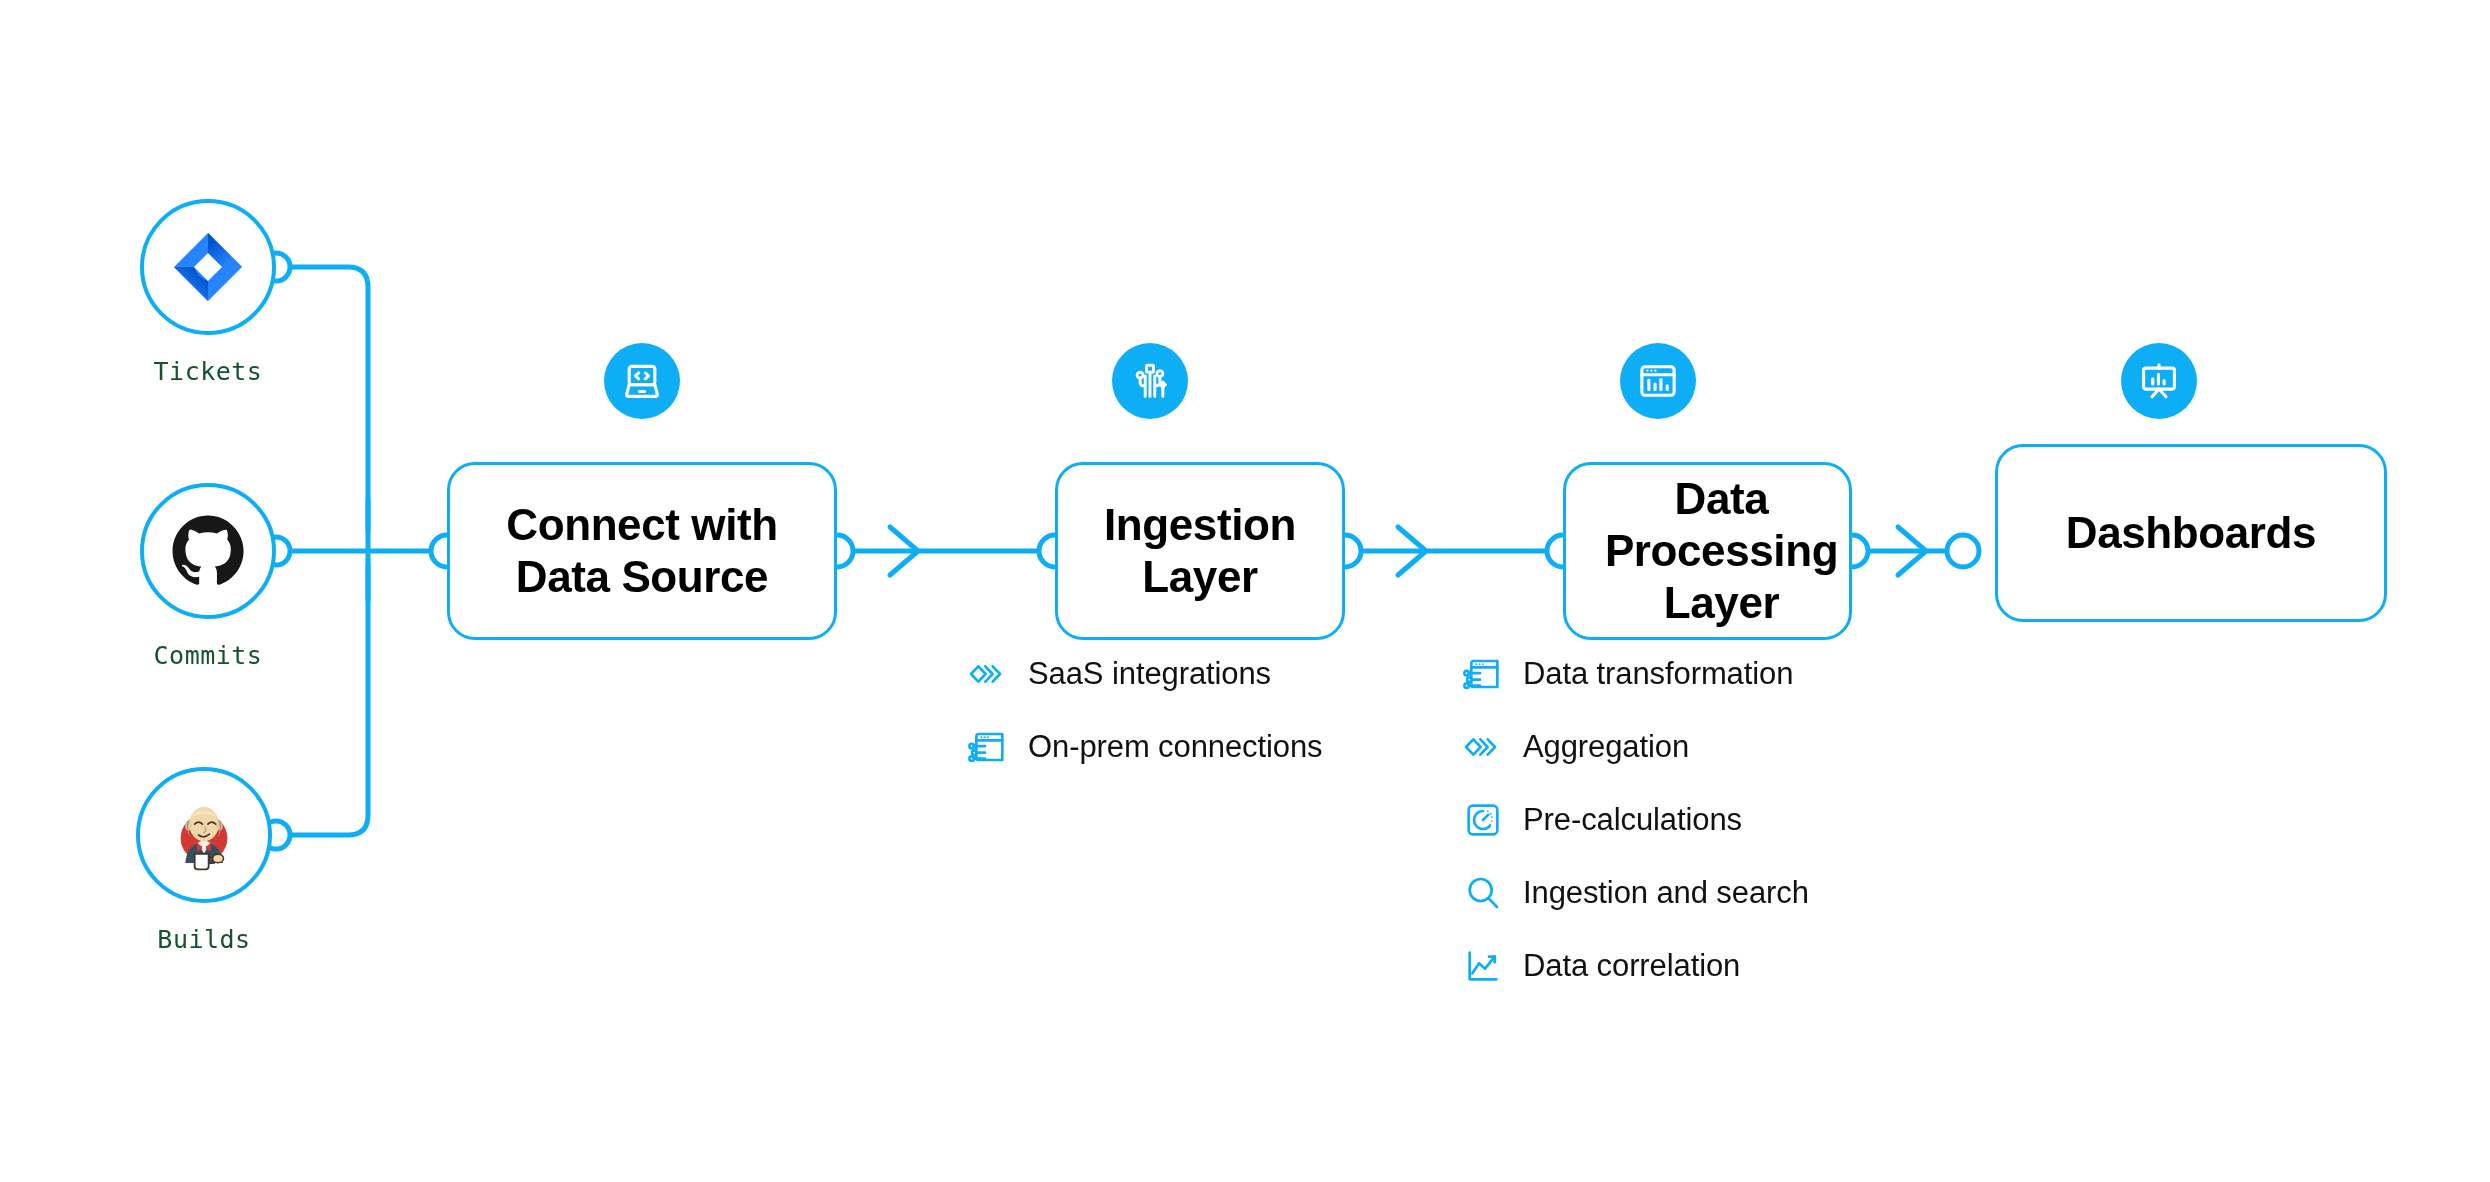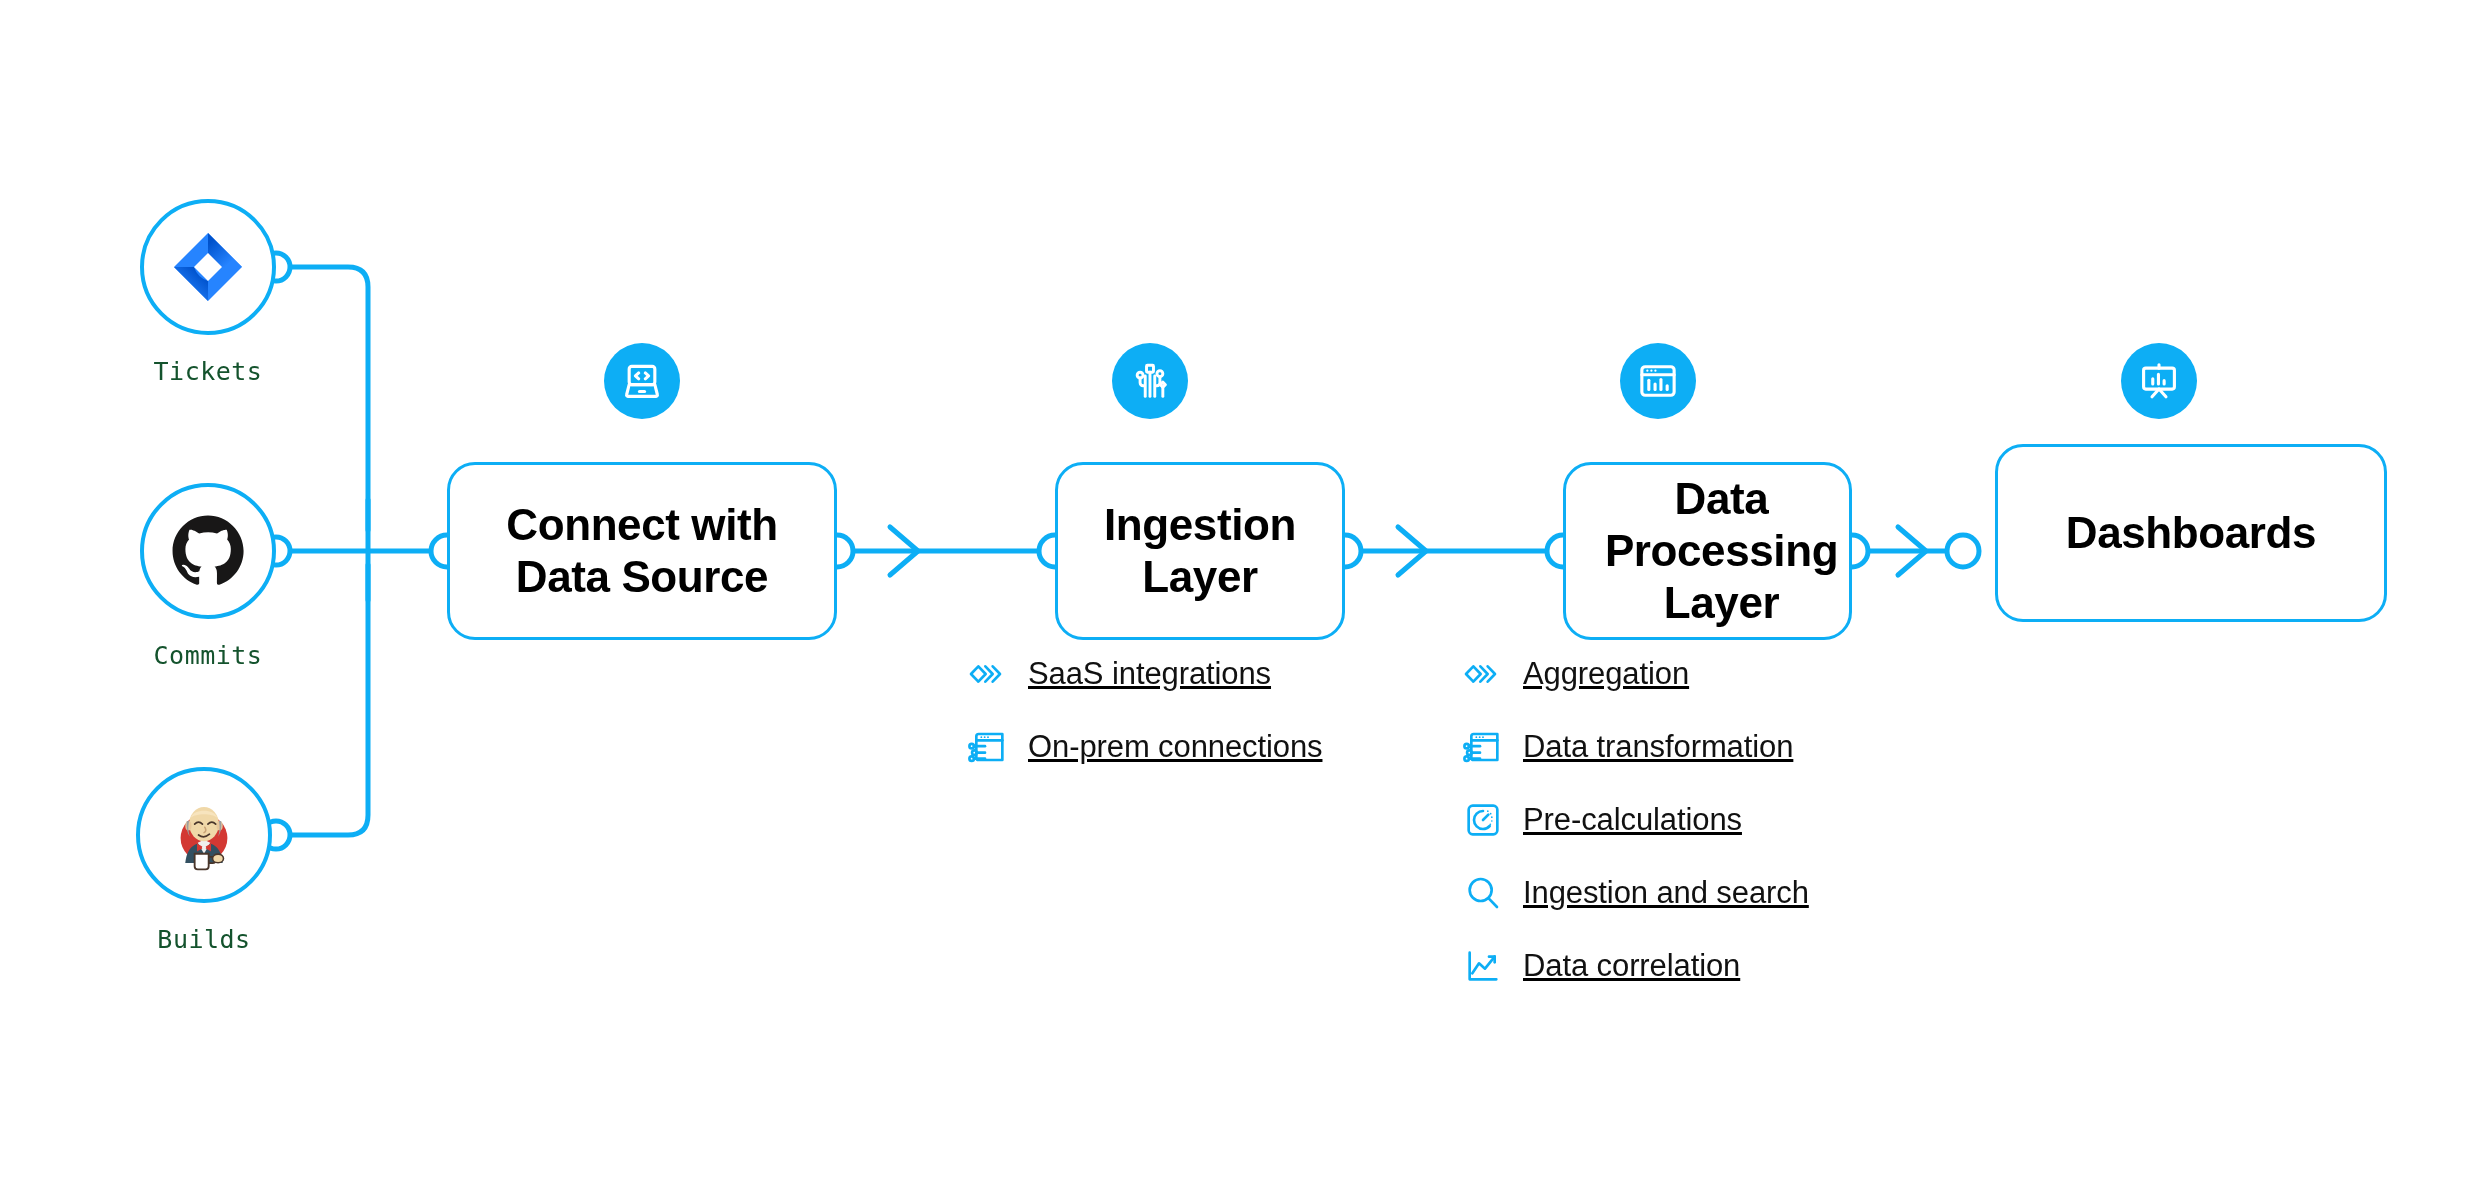--- a/index.html
+++ b/index.html
@@ -91,21 +91,20 @@
   }
 
   
   .features {
     position: absolute;
   }
   .feature-row {
     display: flex;
     align-items: center;
     height: 73px;
-    text-decoration: underline;
   }
   .feature-ico {
     width: 40px;
     height: 40px;
     flex: 0 0 40px;
     display: flex;
     align-items: center;
     justify-content: center;
     margin-right: 20px;
   }
@@ -332,48 +331,48 @@
         </svg>
       </span>
       <span class="feature-label">On-prem connections</span>
     </div>
   </div>
 
   <div class="features" style="left:1463px; top:637px;">
     <div class="feature-row">
       <span class="feature-ico">
         <svg width="40" height="40" viewBox="0 0 24 24" fill="none" stroke="#0DAEF5" stroke-width="1.6" stroke-linecap="round" stroke-linejoin="round">
-          <path d="M6.2 7.4 L10.6 12 L6.2 16.6 L1.8 12 Z"></path>
-          <path d="M10.4 7.4 L14.8 12 L10.4 16.6"></path>
-          <path d="M14.8 7.4 L19.2 12 L14.8 16.6"></path>
-        </svg>
-      </span>
-      <span class="feature-label">Aggregation</span>
-    </div>
-    <div class="feature-row">
-      <span class="feature-ico">
-        <svg width="40" height="40" viewBox="0 0 24 24" fill="none" stroke="#0DAEF5" stroke-width="1.6" stroke-linecap="round" stroke-linejoin="round">
           <path d="M20.6 4.2 H6.4 a1.4 1.4 0 0 0 -1.4 1.4 V18.4 a1.4 1.4 0 0 0 1.4 1.4 H20.6 V4.2 Z"></path>
           <path d="M5 8 H20.6"></path>
           <circle cx="8" cy="6.1" r="0.55" fill="#0DAEF5" stroke="none"></circle>
           <circle cx="10" cy="6.1" r="0.55" fill="#0DAEF5" stroke="none"></circle>
           <circle cx="12" cy="6.1" r="0.55" fill="#0DAEF5" stroke="none"></circle>
           <path d="M3.6 11.5 H10.2"></path>
           <circle cx="2.2" cy="11.5" r="1.35"></circle>
           <path d="M5.2 15.4 H10.2"></path>
           <circle cx="3.8" cy="15.4" r="1.35"></circle>
           <path d="M3.6 19 H10.2"></path>
           <circle cx="2.2" cy="19" r="1.35"></circle>
         </svg>
       </span>
       <span class="feature-label">Data transformation</span>
     </div>
     <div class="feature-row">
       <span class="feature-ico">
         <svg width="40" height="40" viewBox="0 0 24 24" fill="none" stroke="#0DAEF5" stroke-width="1.6" stroke-linecap="round" stroke-linejoin="round">
+          <path d="M6.2 7.4 L10.6 12 L6.2 16.6 L1.8 12 Z"></path>
+          <path d="M10.4 7.4 L14.8 12 L10.4 16.6"></path>
+          <path d="M14.8 7.4 L19.2 12 L14.8 16.6"></path>
+        </svg>
+      </span>
+      <span class="feature-label">Aggregation</span>
+    </div>
+    <div class="feature-row">
+      <span class="feature-ico">
+        <svg width="40" height="40" viewBox="0 0 24 24" fill="none" stroke="#0DAEF5" stroke-width="1.6" stroke-linecap="round" stroke-linejoin="round">
           <rect x="3.4" y="3.4" width="17.2" height="17.2" rx="2.4"></rect>
           <path d="M12 6.6 A5.4 5.4 0 0 0 12 17.4 A5.4 5.4 0 0 0 16 15.6"></path>
           <path d="M12 12 L15.2 8.8"></path>
           <circle cx="16.6" cy="8.2" r="0.5" fill="#0DAEF5" stroke="none"></circle>
           <circle cx="17.3" cy="10.3" r="0.5" fill="#0DAEF5" stroke="none"></circle>
           <circle cx="17.3" cy="12.6" r="0.5" fill="#0DAEF5" stroke="none"></circle>
           <circle cx="14.9" cy="6.7" r="0.5" fill="#0DAEF5" stroke="none"></circle>
           <circle cx="16.4" cy="14.6" r="0.5" fill="#0DAEF5" stroke="none"></circle>
         </svg>
       </span>

